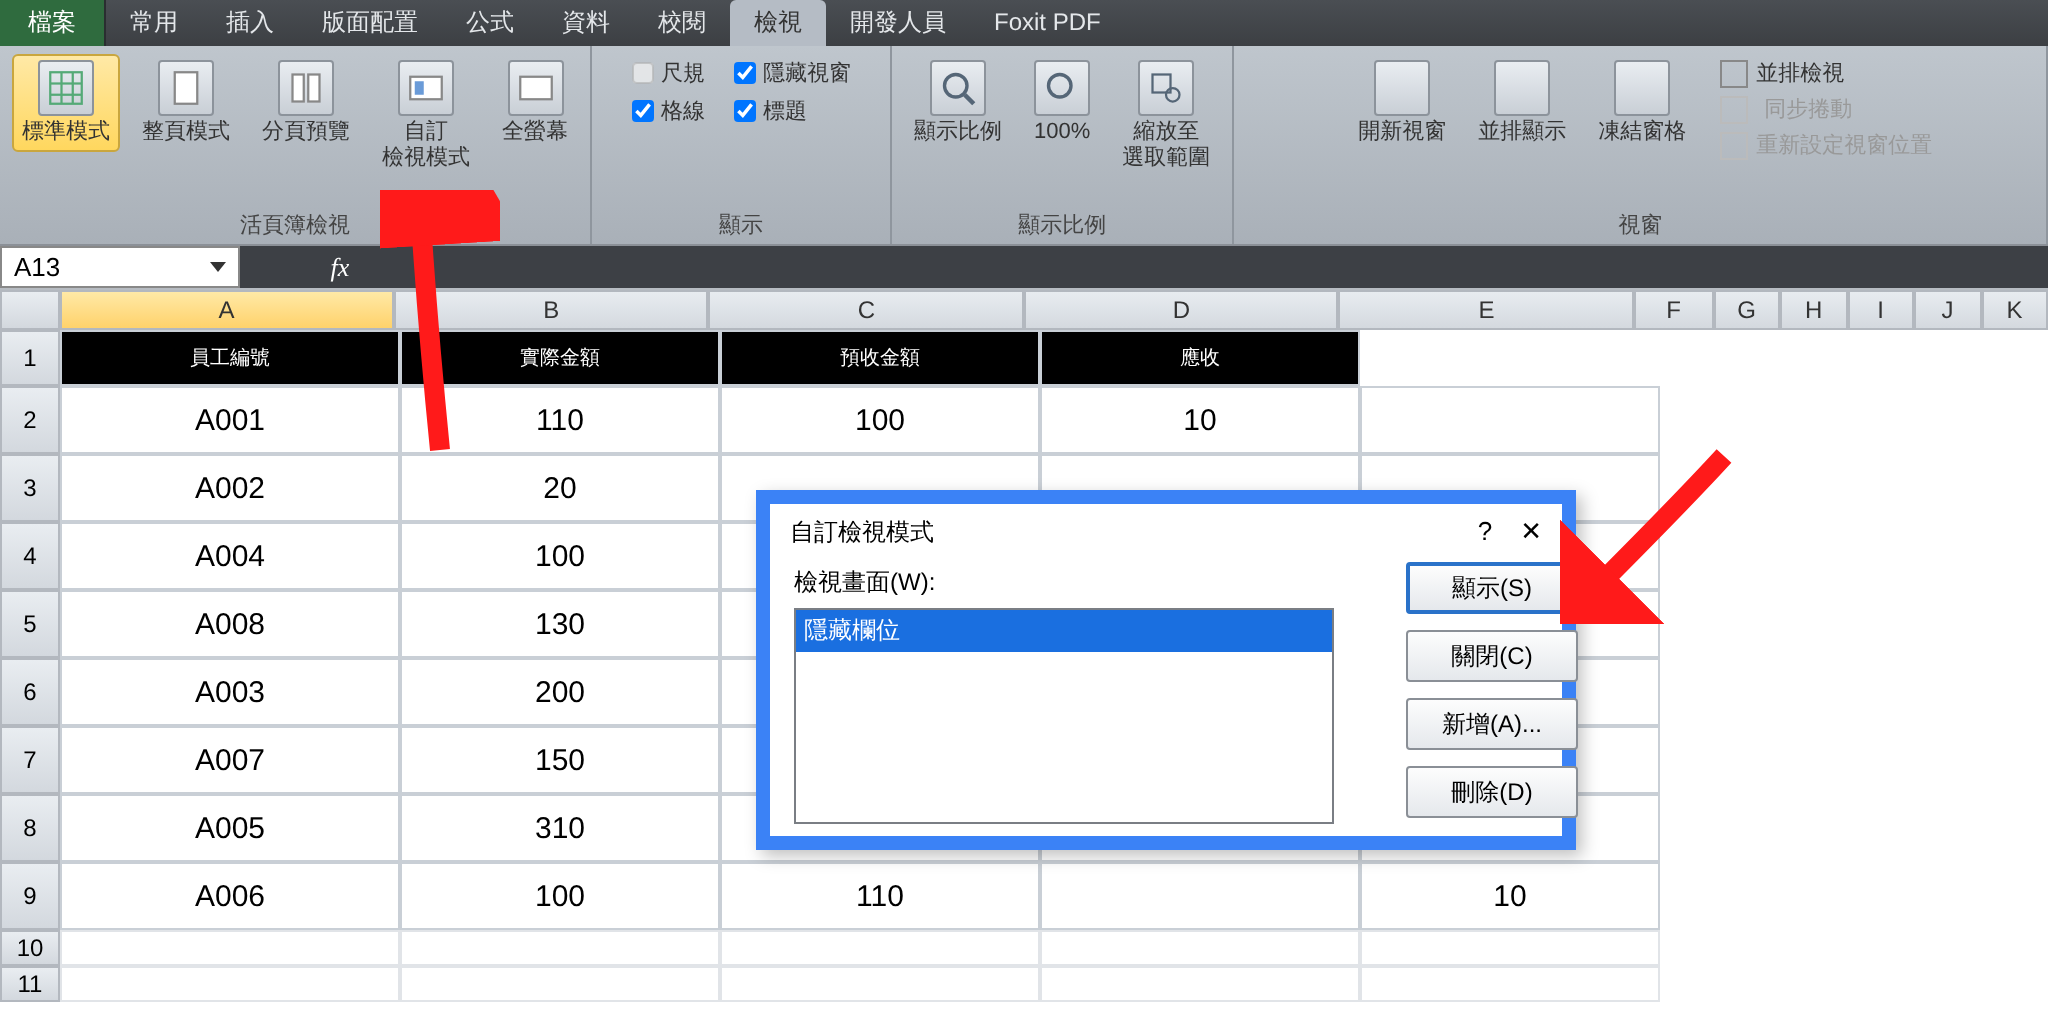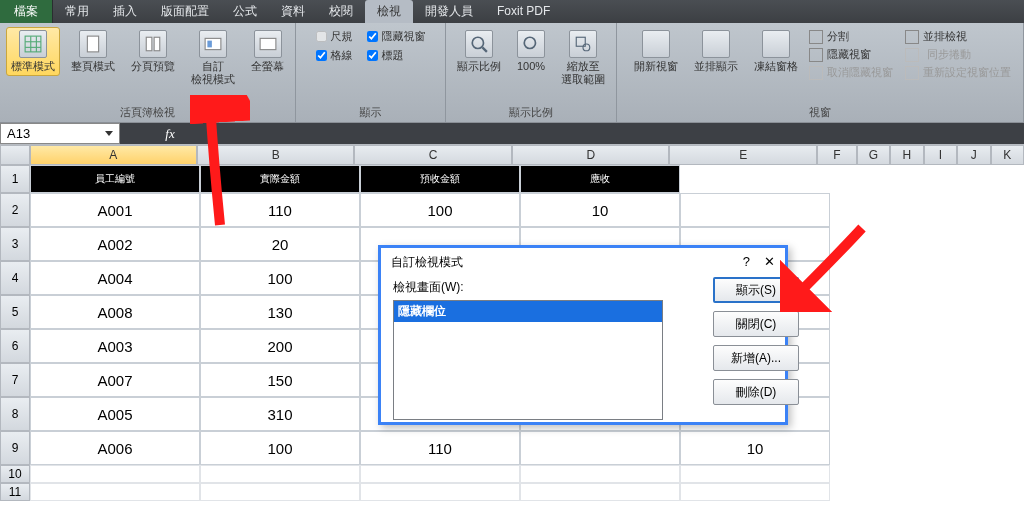--- a/index.html
+++ b/index.html
@@ -70,28 +70,28 @@
   
   .cA{width:170px}.cB{width:160px}.cC{width:160px}.cD{width:160px}.cE{width:150px}
   .cF{width:40px}.cG{width:34px}.cH{width:34px}.cI{width:34px}.cJ{width:34px}.cK{width:34px}
   .thin .cell { border:1px solid #e1e4e8; }
   .row.small { height:18px; }
   .row.small .rowhead{ line-height:16px; }
 
   
   .dialog {
     position:absolute; left:378px; top:245px; width:410px; height:180px;
-    background:#fff; border:3px solid #3b82f6; box-shadow:3px 3px 8px rgba(0,0,0,.25);
+    background:#fff; border:7px solid #3b82f6; box-shadow:3px 3px 8px rgba(0,0,0,.25);
     font-size:12px;
   }
   .dialog .titlebar{ display:flex; justify-content:space-between; padding:6px 10px; }
   .dialog .titlebar .right{ display:flex; gap:14px; font-size:13px; }
-  .dialog .body{ padding:0 12px; display:flex; gap:14px; }
+  .dialog .body{ padding:0 12px; display:flex; }
   .dialog .label{ font-size:12px; margin:2px 0 4px 0; }
-  .listbox{ width:270px; height:120px; border:1px solid #7a7e84; background:#fff; overflow:auto;font-weight:bold; }
+  .listbox{ width:270px; height:108px; border:1px solid #7a7e84; background:#fff; overflow:auto; }
   .listitem{ padding:2px 4px; }
   .listitem.sel{ background:#1a6fe0; color:#fff; }
   .dlgbtns{ display:flex; flex-direction:column; gap:8px; }
   .dlgbtn{ width:86px; height:26px; border:1px solid #8a8f96; background:linear-gradient(#fdfdfd,#e5e8ec);
     font-size:12px; border-radius:2px; cursor:pointer;margin-left:36px; }
   .dlgbtn.primary{ border:2px solid #2a72c9; }
 
   
   .arrow { position:absolute; pointer-events:none; }
 </style>
@@ -231,34 +231,20 @@
         <div class="ico"></div>
         <span class="cap">開新視窗</span>
       </div>
       <div class="bigbtn">
         <div class="ico"></div>
         <span class="cap">並排顯示</span>
       </div>
       <div class="bigbtn">
         <div class="ico"></div>
         <span class="cap">凍結窗格</span>
-      </div>
-      <div style="display:flex;flex-direction:column;font-size:11px;gap:3px;margin-top:2px">
-        <div style="display:flex;align-items:center;gap:4px">
-            <span style="width:14px;height:14px;border:1px solid #888;display:inline-block"></span>
-            <span>分割</span>
-          </div>
-        <div style="display:flex;align-items:center;gap:4px">
-            <span style="width:14px;height:14px;border:1px solid #888;display:inline-block"></span>
-            <span>隱藏視窗</span>
-          </div>
-        <div style="display:flex;align-items:center;gap:4px;color:#999">
-            <span style="width:14px;height:14px;border:1px solid #bbb;display:inline-block"></span>
-            <span>取消隱藏視窗</span>
-          </div>
       </div>
       <div style="display:flex;flex-direction:column;font-size:11px;gap:3px;margin-top:2px;margin-left:6px">
         <div style="display:flex;align-items:center;gap:4px">
             <span style="width:14px;height:14px;border:1px solid #888;display:inline-block"></span>
             <span>並排檢視</span>
           </div>
         <div style="display:flex;align-items:center;gap:8px;color:#999">
             <span style="width:14px;height:14px;border:1px solid #bbb;display:inline-block"></span>
             <span>同步捲動</span>
           </div>

